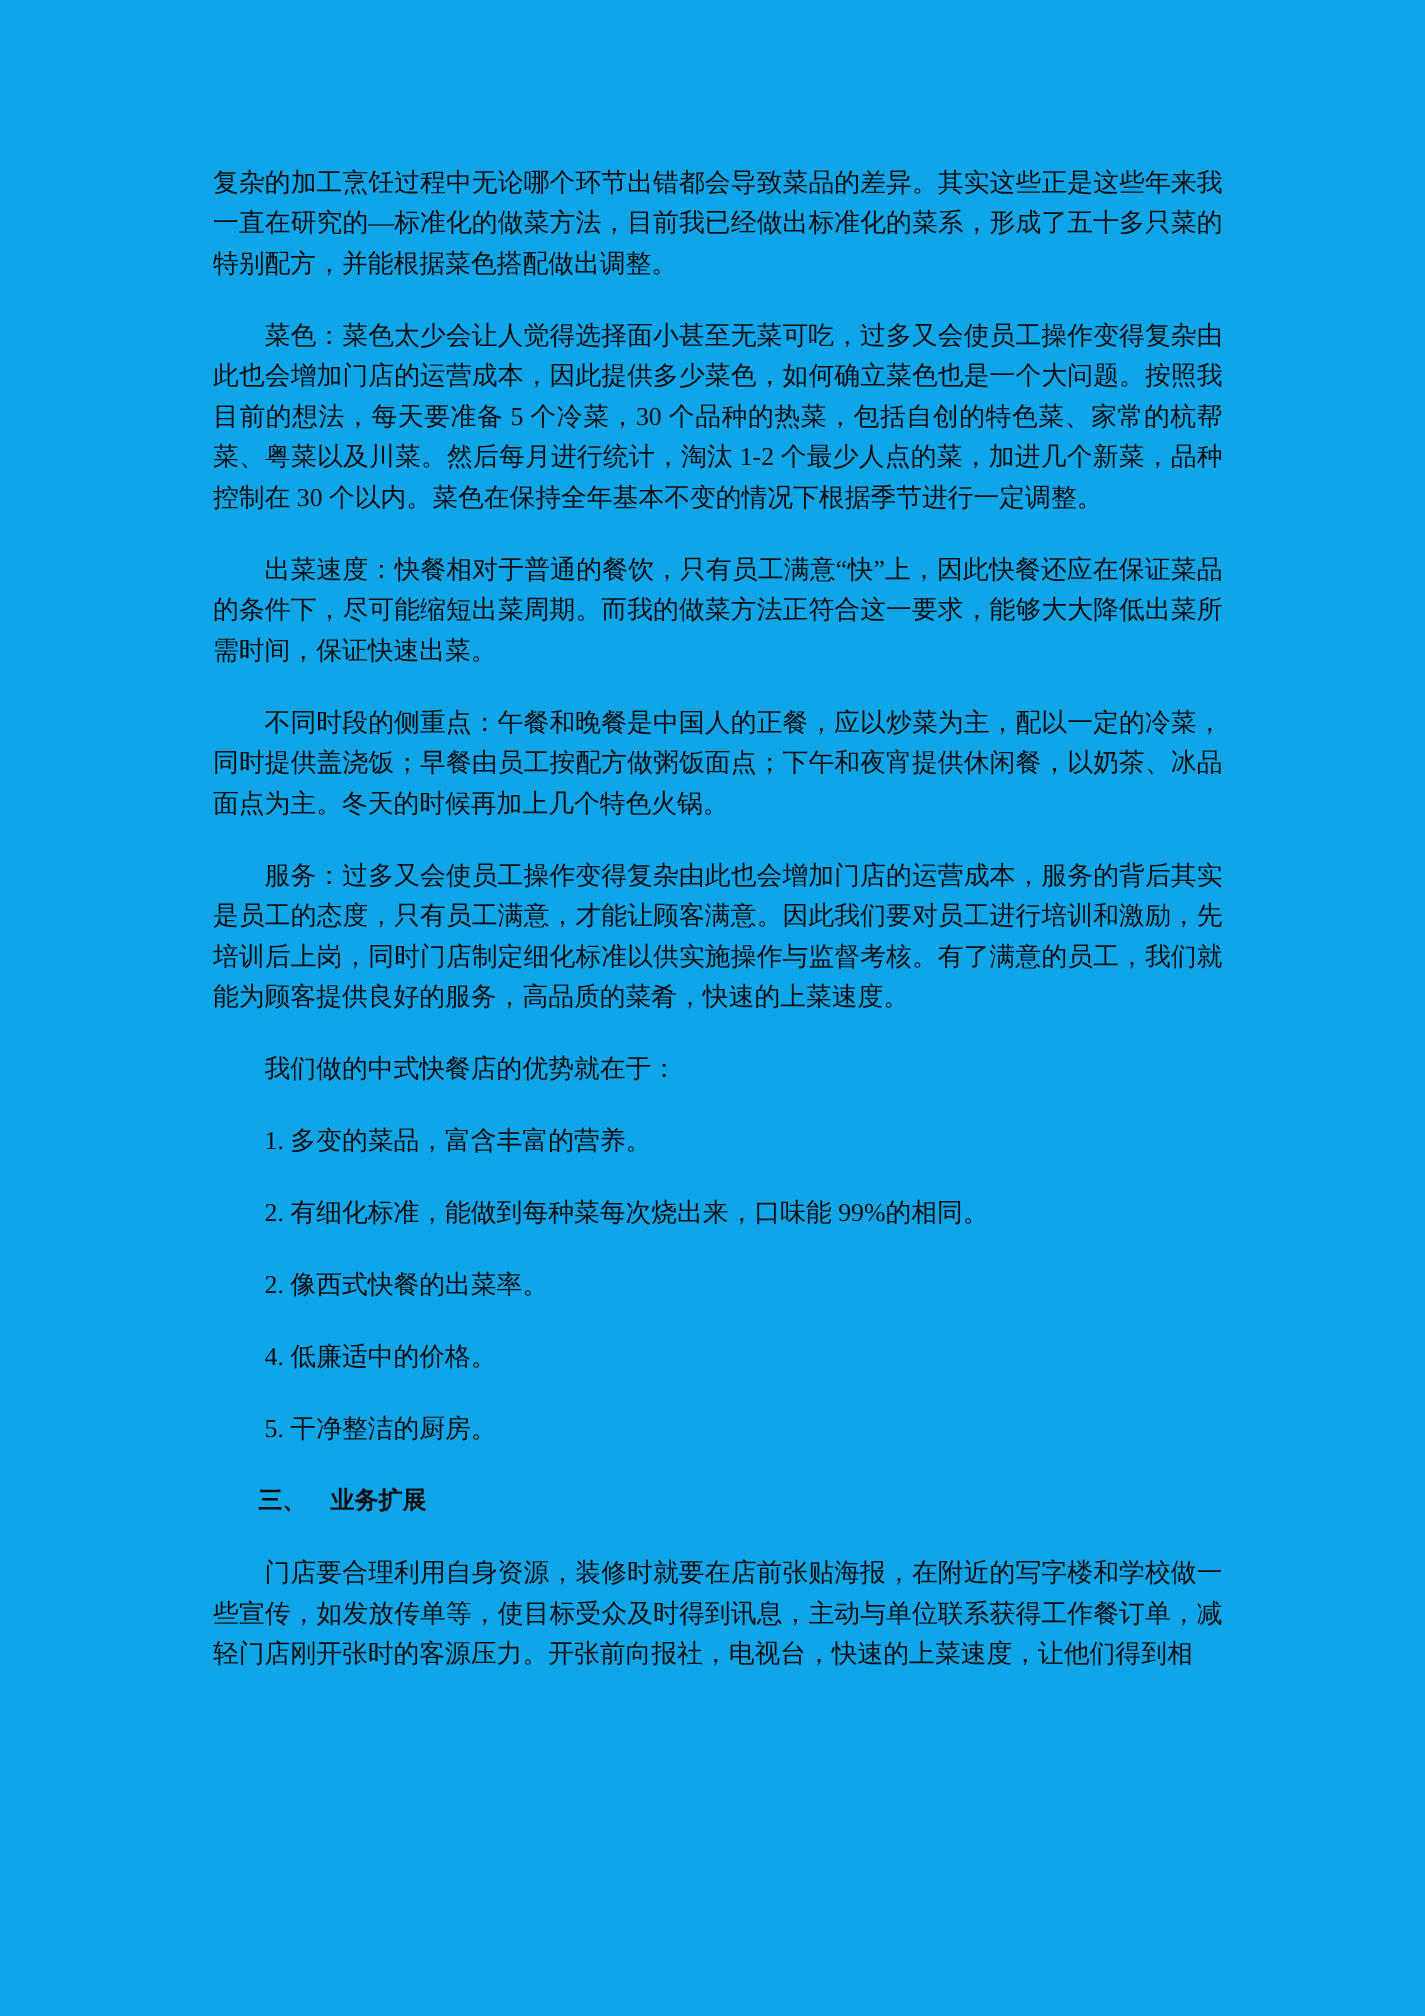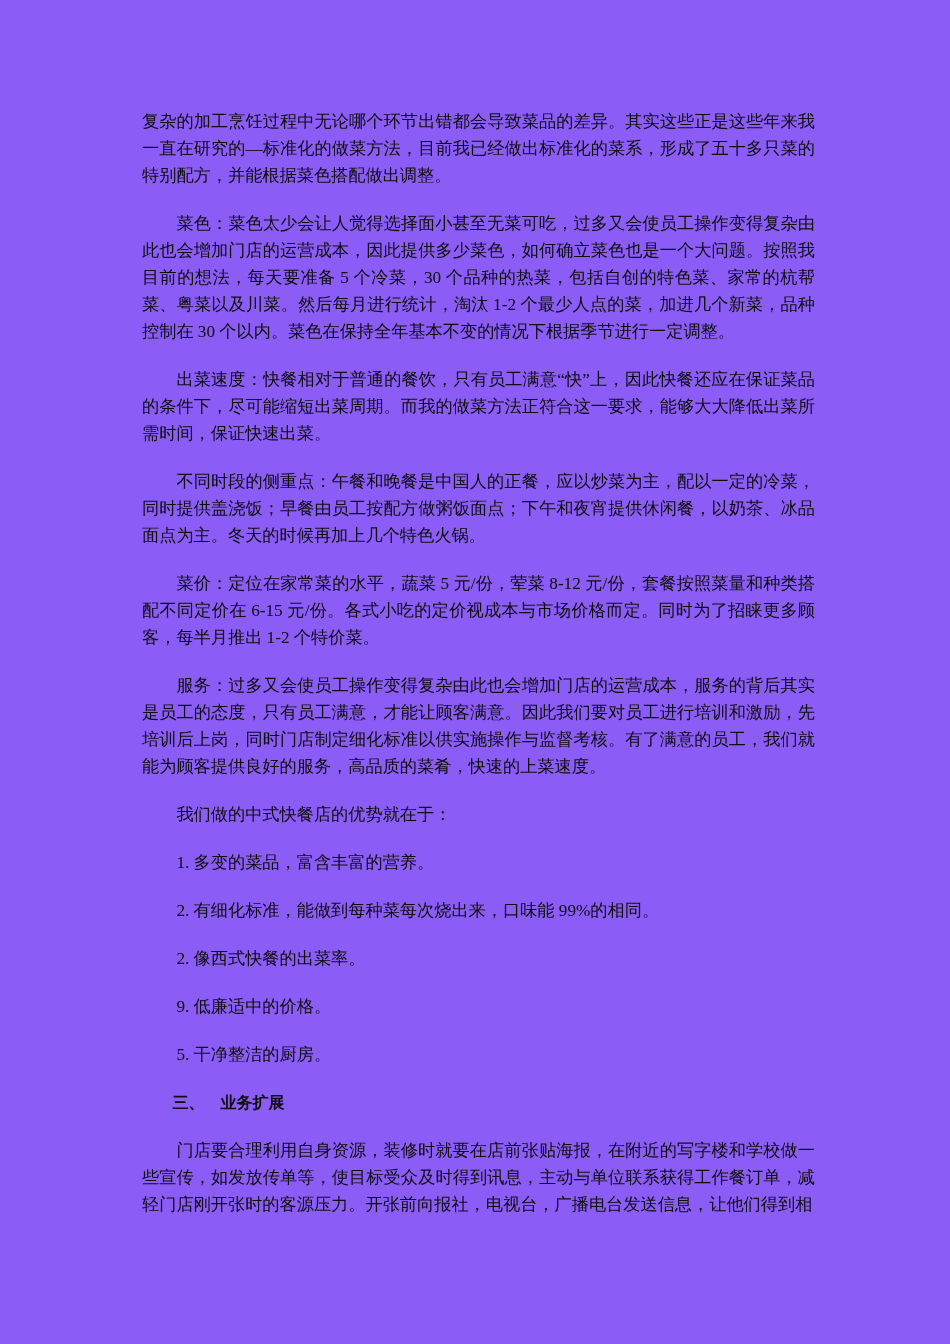--- a/index.html
+++ b/index.html
@@ -5,21 +5,21 @@
   html, body {
     margin: 0;
     padding: 0;
     background: #ffffff;
   }
   .page {
     position: relative;
     width: 950px;
     height: 1344px;
     margin: 0 auto;
-    background: #8b5cf6;
+    background: #0ea5e9;
     box-sizing: border-box;
     padding: 108px 135px 0 142px;
     overflow: hidden;
   }
   .doc {
     font-family: "Liberation Serif", "DejaVu Serif", serif;
     font-size: 17.2px;
     line-height: 27px;
     color: #0d0d0d;
     text-align: justify;
@@ -49,34 +49,33 @@
   <div class="doc">
 
     <p class="no-indent">复杂的加工烹饪过程中无论哪个环节出错都会导致菜品的差异。其实这些正是这些年来我一直在研究的—标准化的做菜方法，目前我已经做出标准化的菜系，形成了五十多只菜的特别配方，并能根据菜色搭配做出调整。</p>
 
     <p>菜色：菜色太少会让人觉得选择面小甚至无菜可吃，过多又会使员工操作变得复杂由此也会增加门店的运营成本，因此提供多少菜色，如何确立菜色也是一个大问题。按照我目前的想法，每天要准备 5 个冷菜，30 个品种的热菜，包括自创的特色菜、家常的杭帮菜、粤菜以及川菜。然后每月进行统计，淘汰 1-2 个最少人点的菜，加进几个新菜，品种控制在 30 个以内。菜色在保持全年基本不变的情况下根据季节进行一定调整。</p>
 
     <p>出菜速度：快餐相对于普通的餐饮，只有员工满意“快”上，因此快餐还应在保证菜品的条件下，尽可能缩短出菜周期。而我的做菜方法正符合这一要求，能够大大降低出菜所需时间，保证快速出菜。</p>
 
     <p>不同时段的侧重点：午餐和晚餐是中国人的正餐，应以炒菜为主，配以一定的冷菜，同时提供盖浇饭；早餐由员工按配方做粥饭面点；下午和夜宵提供休闲餐，以奶茶、冰品面点为主。冬天的时候再加上几个特色火锅。</p>
 
-    <p>菜价：定位在家常菜的水平，蔬菜 5 元/份，荤菜 8-12 元/份，套餐按照菜量和种类搭配不同定价在 6-15 元/份。各式小吃的定价视成本与市场价格而定。同时为了招睐更多顾客，每半月推出 1-2 个特价菜。</p>
 
     <p>服务：过多又会使员工操作变得复杂由此也会增加门店的运营成本，服务的背后其实是员工的态度，只有员工满意，才能让顾客满意。因此我们要对员工进行培训和激励，先培训后上岗，同时门店制定细化标准以供实施操作与监督考核。有了满意的员工，我们就能为顾客提供良好的服务，高品质的菜肴，快速的上菜速度。</p>
 
     <p>我们做的中式快餐店的优势就在于：</p>
 
     <p>1. 多变的菜品，富含丰富的营养。</p>
 
     <p>2. 有细化标准，能做到每种菜每次烧出来，口味能 99%的相同。</p>
 
     <p>2. 像西式快餐的出菜率。</p>
 
-    <p>9. 低廉适中的价格。</p>
+    <p>4. 低廉适中的价格。</p>
 
     <p>5. 干净整洁的厨房。</p>
 
     <h2>三、　业务扩展</h2>
 
-    <p>门店要合理利用自身资源，装修时就要在店前张贴海报，在附近的写字楼和学校做一些宣传，如发放传单等，使目标受众及时得到讯息，主动与单位联系获得工作餐订单，减轻门店刚开张时的客源压力。开张前向报社，电视台，广播电台发送信息，让他们得到相</p>
+    <p>门店要合理利用自身资源，装修时就要在店前张贴海报，在附近的写字楼和学校做一些宣传，如发放传单等，使目标受众及时得到讯息，主动与单位联系获得工作餐订单，减轻门店刚开张时的客源压力。开张前向报社，电视台，快速的上菜速度，让他们得到相</p>
 
   </div>
 </div>
 
 </body></html>

